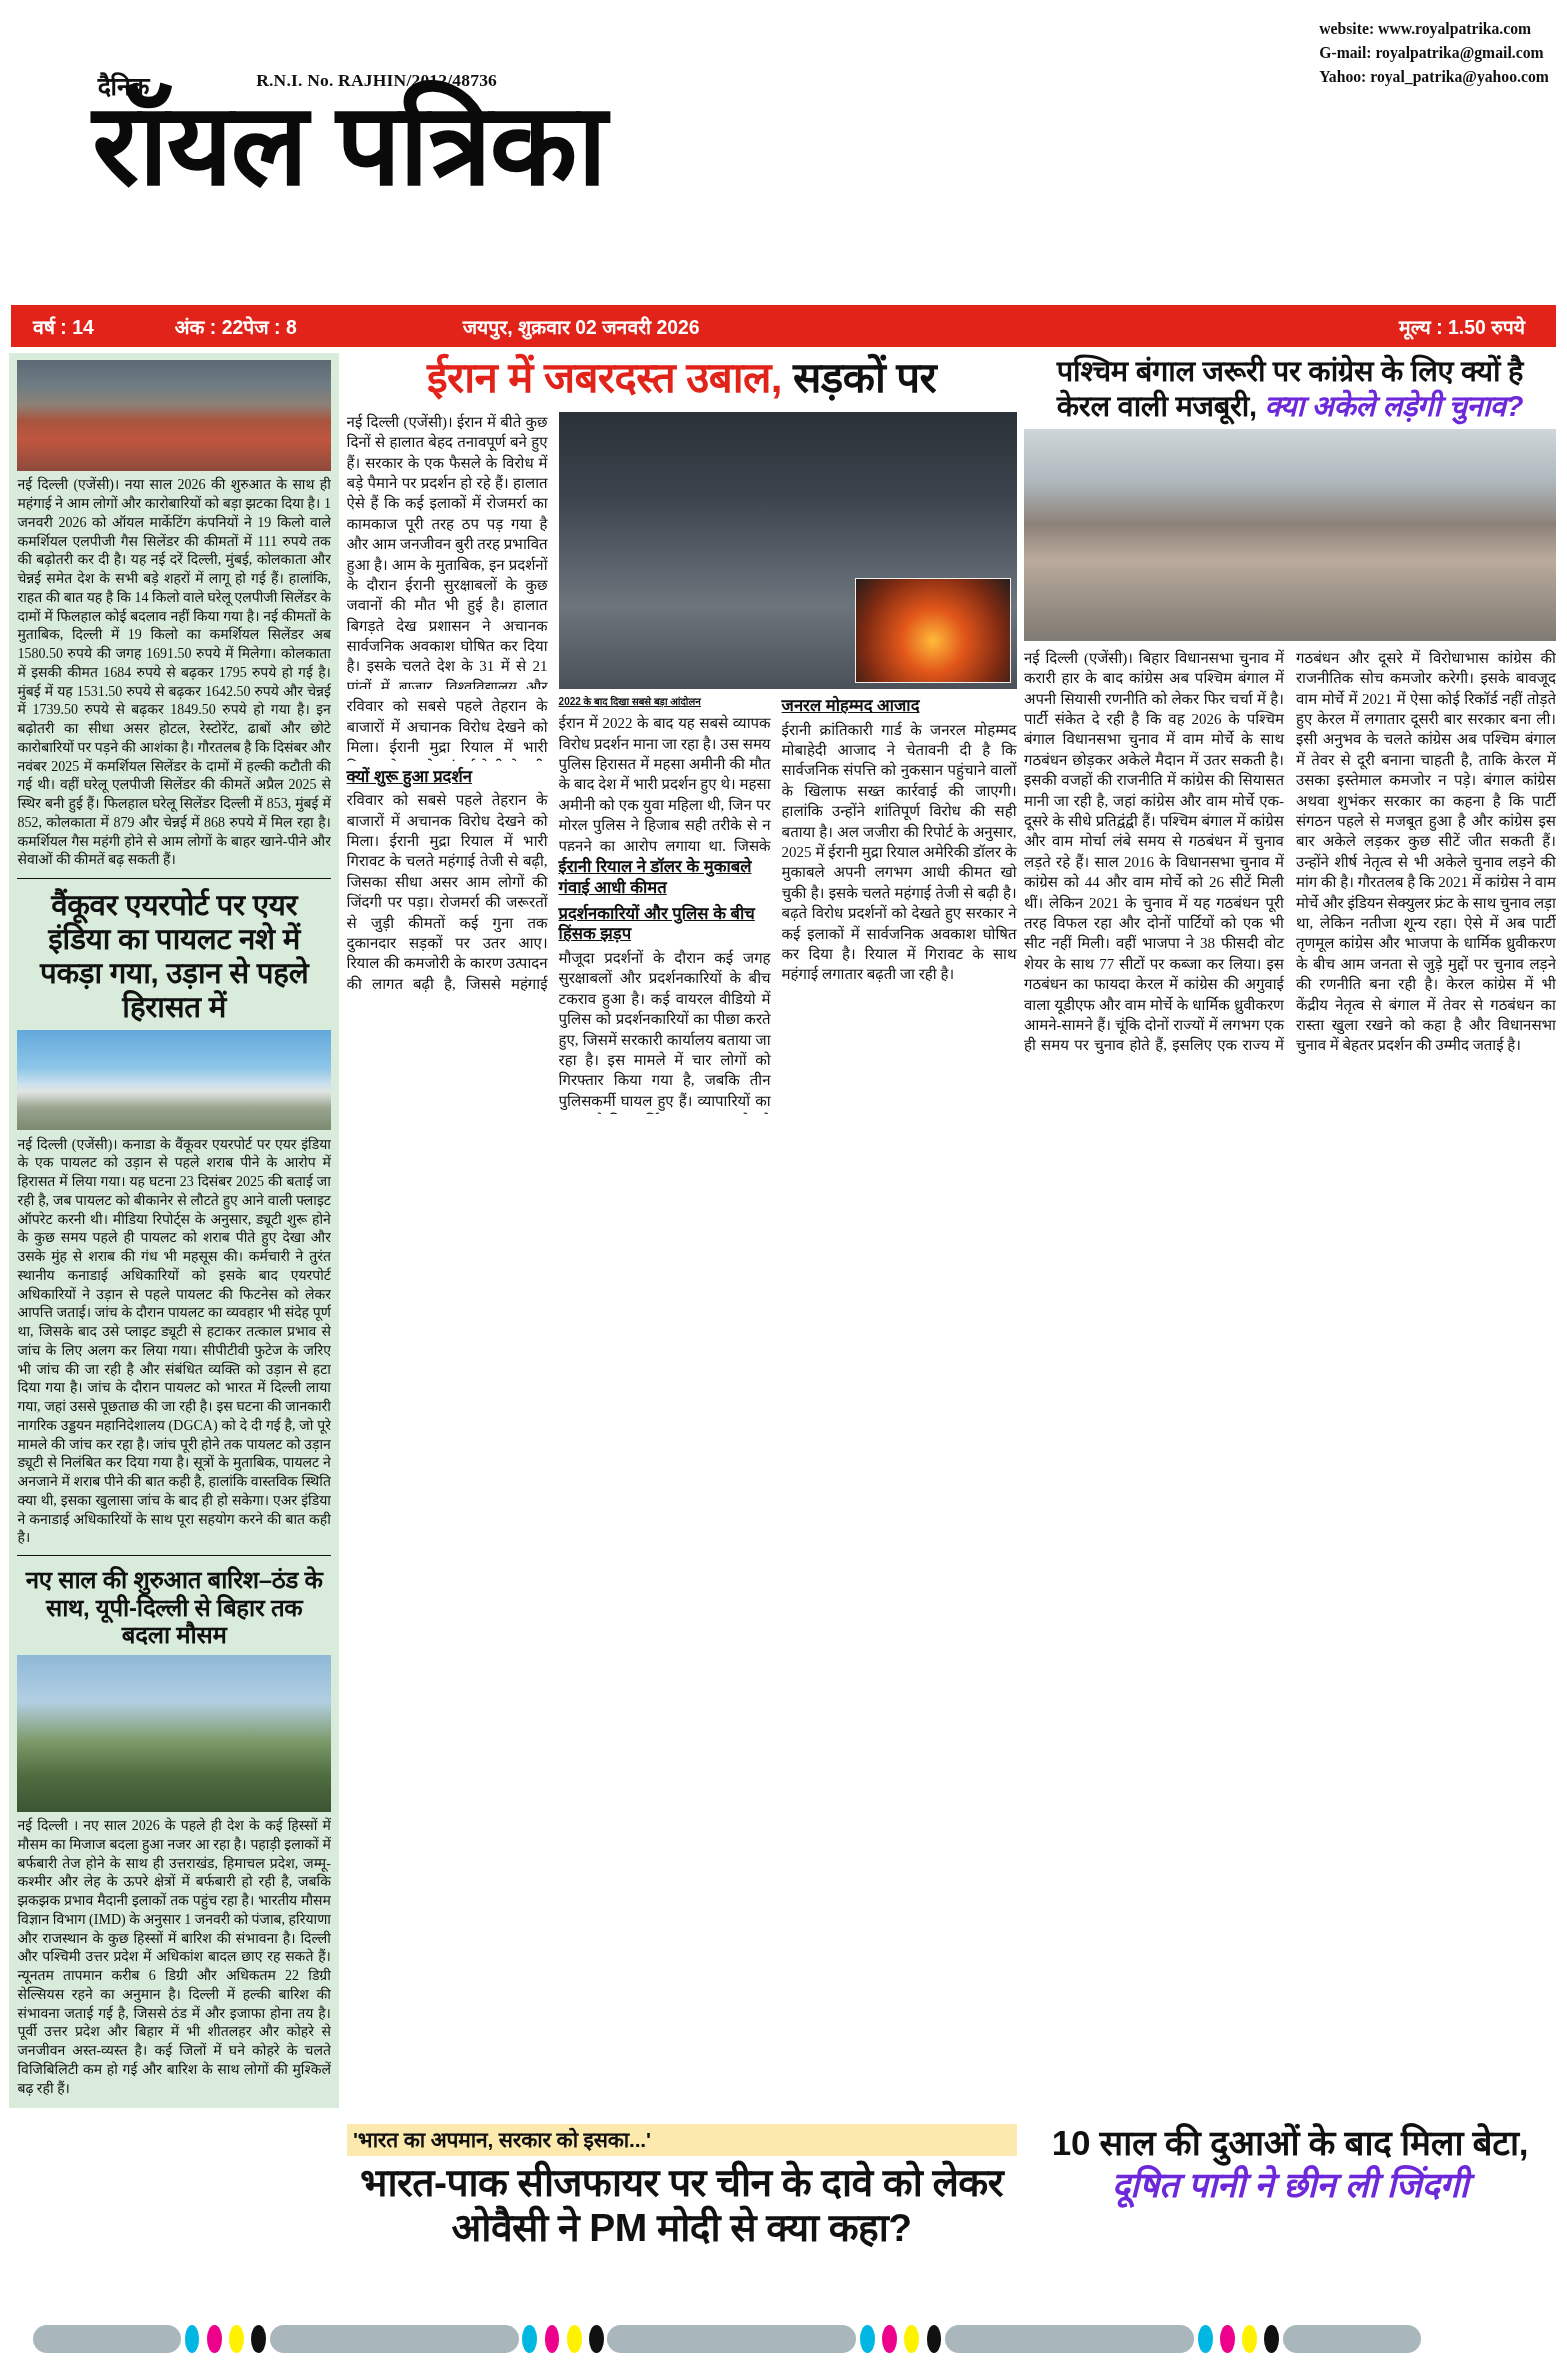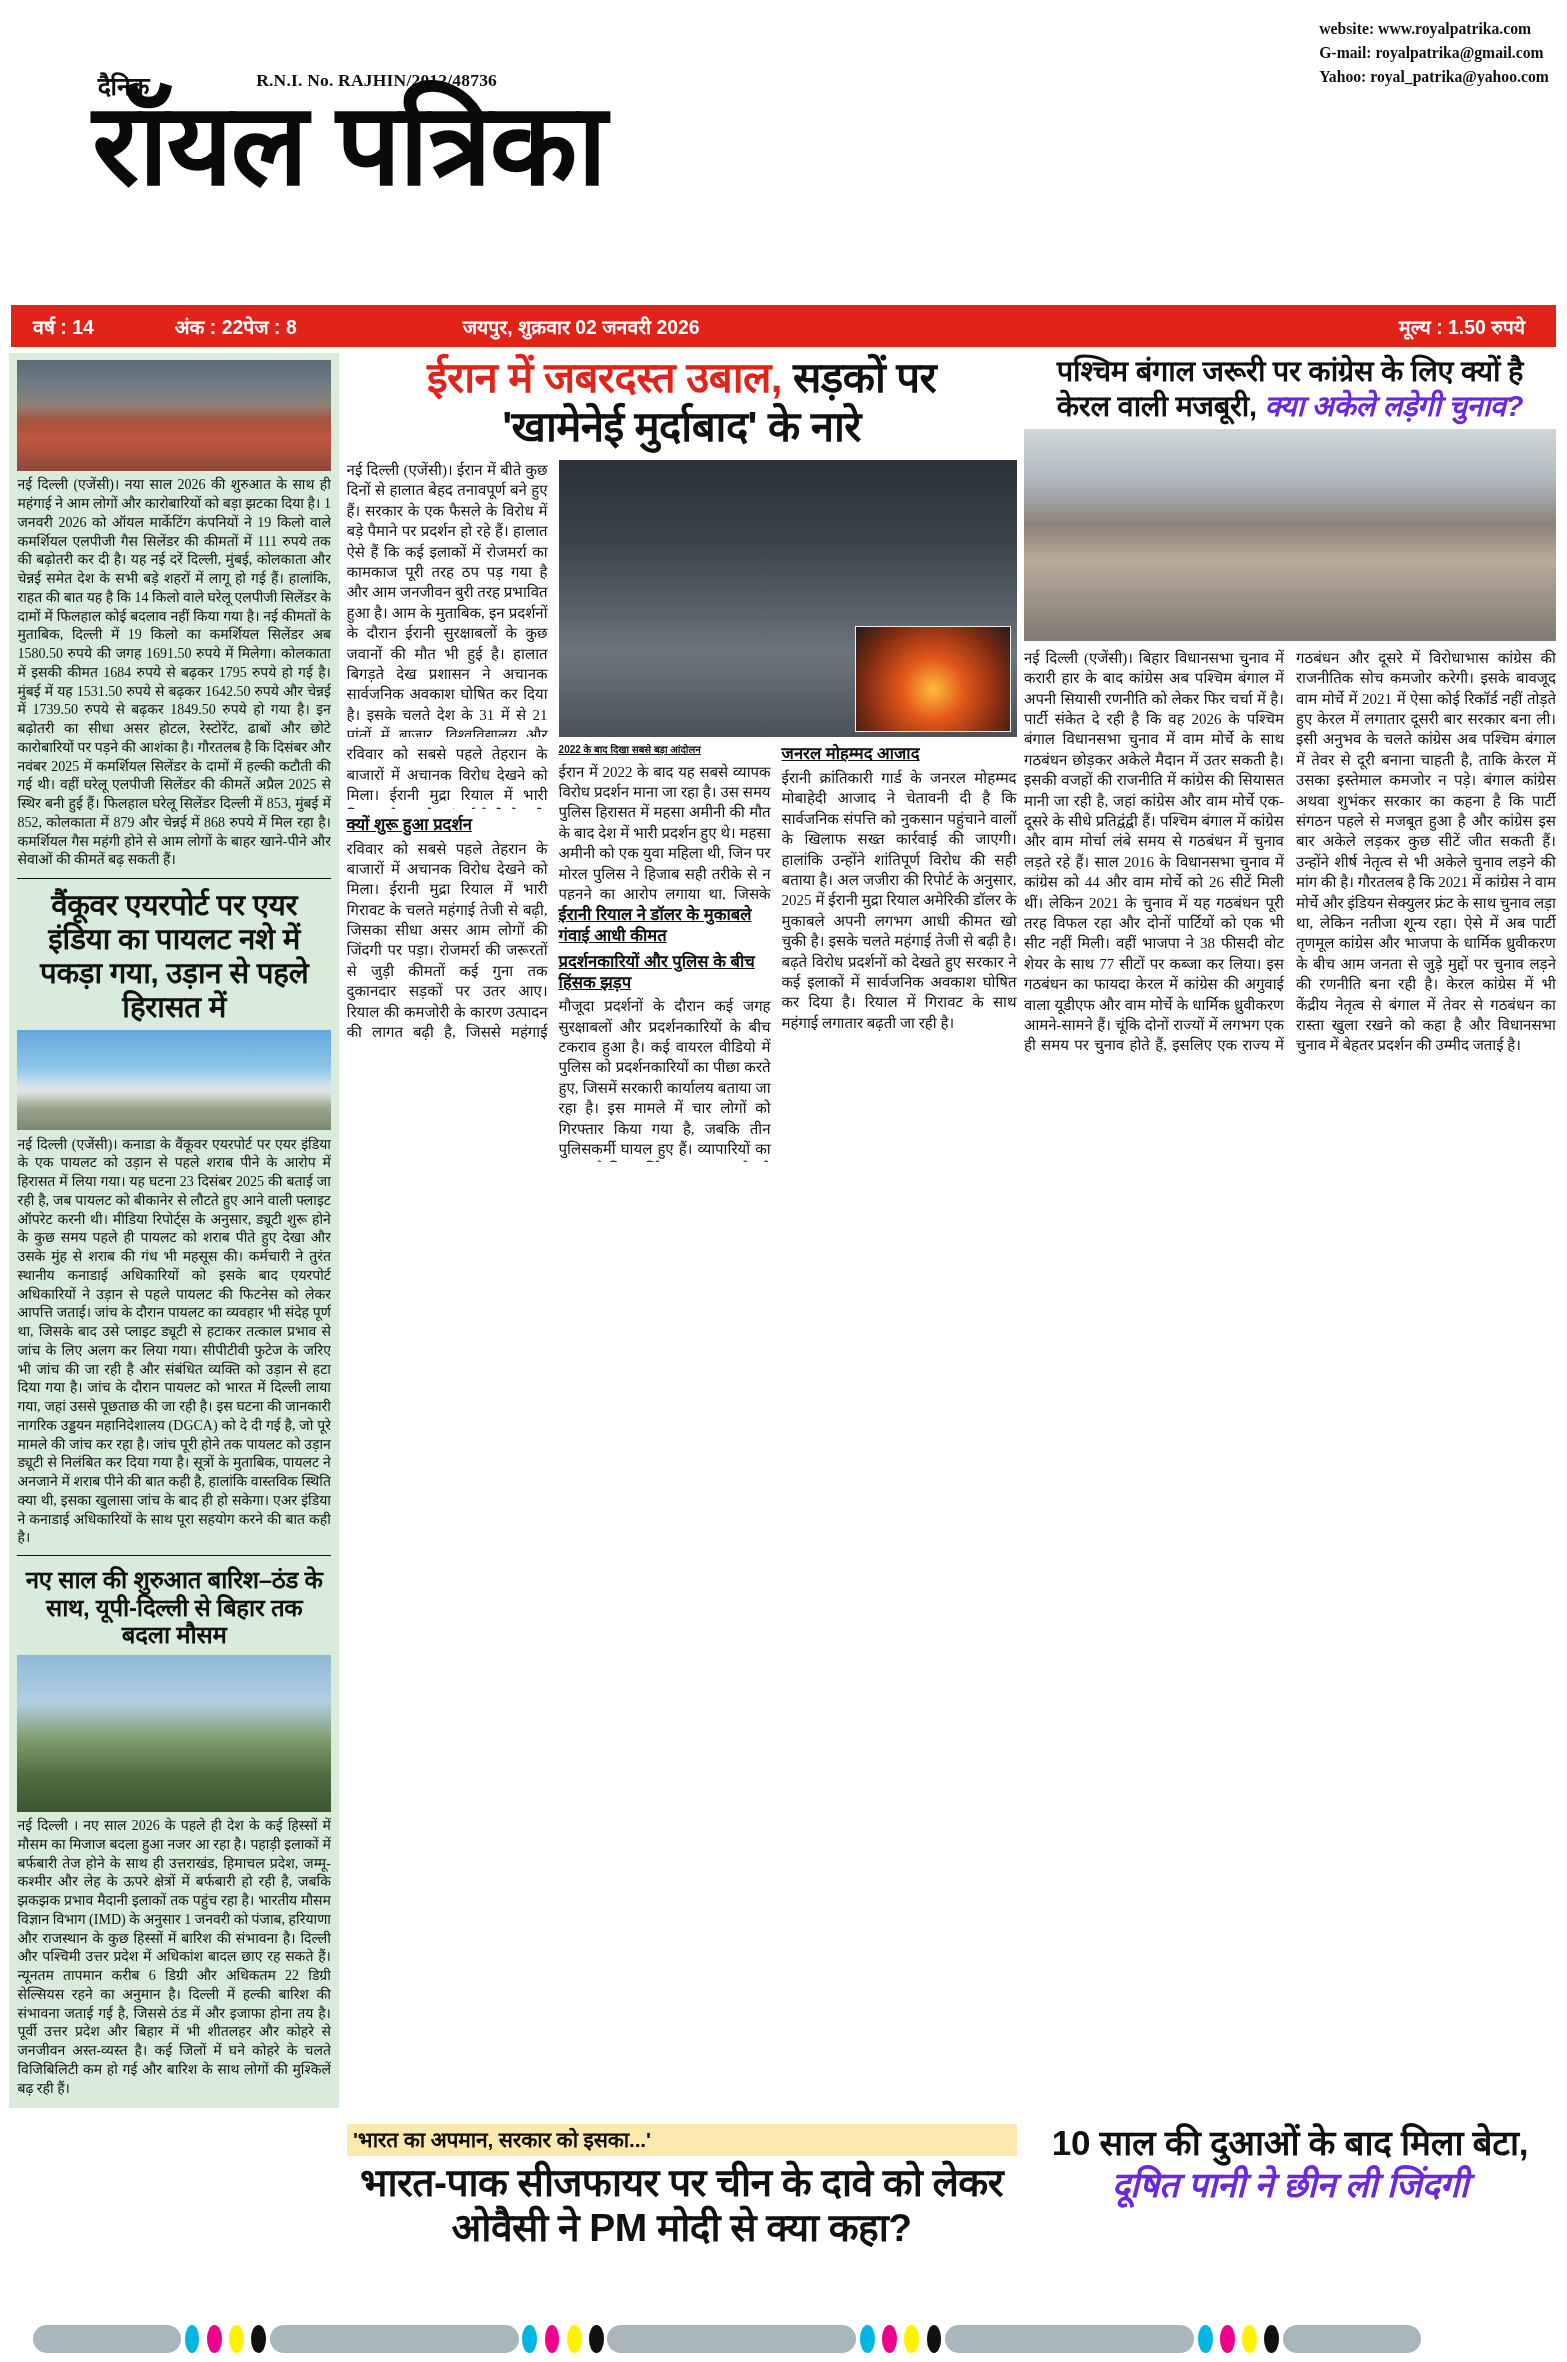--- a/index.html
+++ b/index.html
@@ -173,21 +173,20 @@
       <h2 class="hl-left" style="font-size:24px;">नए साल की शुरुआत बारिश–ठंड के साथ, यूपी-दिल्ली से बिहार तक बदला मौसम</h2>
       <div class="ph img-weather" style="height:157px;"></div>
       <div class="body-txt sm" style="margin-top:5.5px;max-height:295px;overflow:hidden;">नई दिल्ली । नए साल 2026 के पहले ही देश के कई हिस्सों में मौसम का मिजाज बदला हुआ नजर आ रहा है। पहाड़ी इलाकों में बर्फबारी तेज होने के साथ ही उत्तराखंड, हिमाचल प्रदेश, जम्मू-कश्मीर और लेह के ऊपरे क्षेत्रों में बर्फबारी हो रही है, जबकि झकझक प्रभाव मैदानी इलाकों तक पहुंच रहा है। भारतीय मौसम विज्ञान विभाग (IMD) के अनुसार 1 जनवरी को पंजाब, हरियाणा और राजस्थान के कुछ हिस्सों में बारिश की संभावना है। दिल्ली और पश्चिमी उत्तर प्रदेश में अधिकांश बादल छाए रह सकते हैं। न्यूनतम तापमान करीब 6 डिग्री और अधिकतम 22 डिग्री सेल्सियस रहने का अनुमान है। दिल्ली में हल्की बारिश की संभावना जताई गई है, जिससे ठंड में और इजाफा होना तय है। पूर्वी उत्तर प्रदेश और बिहार में भी शीतलहर और कोहरे से जनजीवन अस्त-व्यस्त है। कई जिलों में घने कोहरे के चलते विजिबिलिटी कम हो गई और बारिश के साथ लोगों की मुश्किलें बढ़ रही हैं।</div>
     </div>
 
     <div class="col-mid">
 
       <h1 class="hl-main">
         <span class="red">ईरान में जबरदस्त उबाल,</span>
         <span>सड़कों पर</span><br>
-        <span>'खामेनेई मुर्दाबाद' के नारे</span>
       </h1>
 
       <div style="display:flex;gap:11px;margin-top:3.7px;">
         <div style="flex:0 0 201px;">
           <div class="body-txt" style="max-height:277px;overflow:hidden;">नई दिल्ली (एजेंसी)। ईरान में बीते कुछ दिनों से हालात बेहद तनावपूर्ण बने हुए हैं। सरकार के एक फैसले के विरोध में बड़े पैमाने पर प्रदर्शन हो रहे हैं। हालात ऐसे हैं कि कई इलाकों में रोजमर्रा का कामकाज पूरी तरह ठप पड़ गया है और आम जनजीवन बुरी तरह प्रभावित हुआ है। आम के मुताबिक, इन प्रदर्शनों के दौरान ईरानी सुरक्षाबलों के कुछ जवानों की मौत भी हुई है। हालात बिगड़ते देख प्रशासन ने अचानक सार्वजनिक अवकाश घोषित कर दिया है। इसके चलते देश के 31 में से 21 प्रांतों में बाजार, विश्वविद्यालय और सरकारी दफ्तर बंद कर दिए गए हैं। विरोध की जड़ में हाल के दिनों में पैदा हुए गंभीर आर्थिक और राजनीतिक संकट बताए जा रहे हैं। सोशल मीडिया पर सामने आए वीडियो में तेहरान, मशहद, इस्फहान, करमानशाह और पश्चिम के कई शहरों में हिंसक झड़पों के दृश्य दिखे हैं। प्रदर्शनकारियों ने तानाशाह मुर्दाबाद और खामेनेई मुर्दाबाद जैसे नारे लगाए हैं।</div>
         </div>
         <div style="flex:1 1 auto;">
           <div class="ph img-protest" style="height:277px;">
             <div class="overlay-inset"></div>
           </div>

